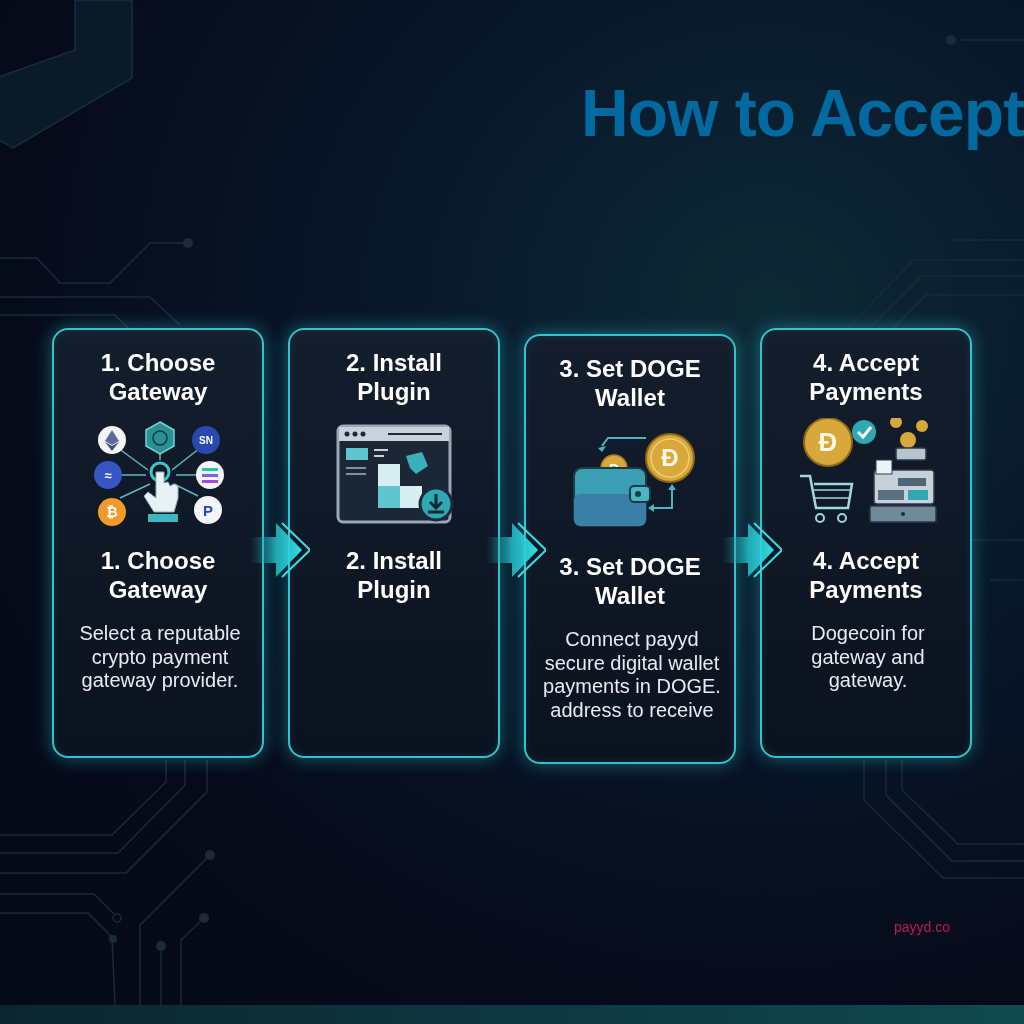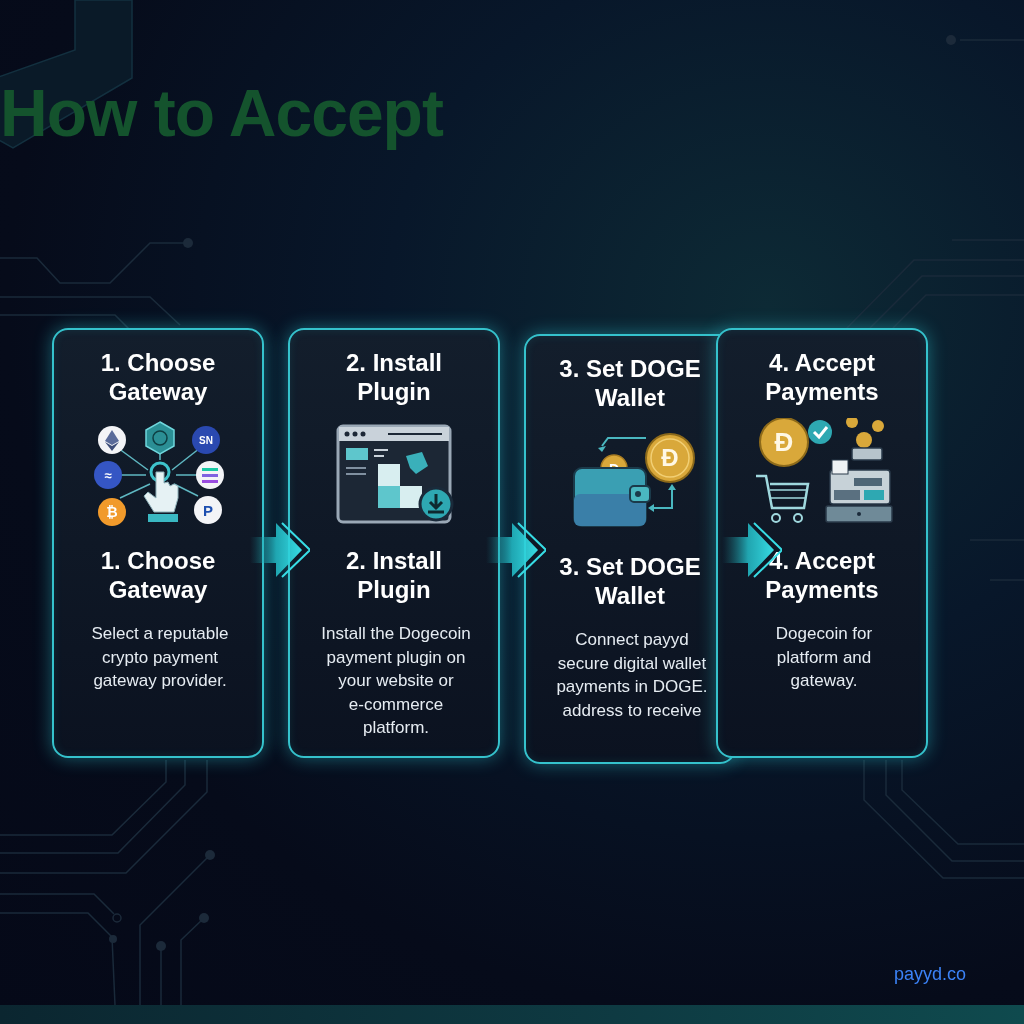--- a/index.html
+++ b/index.html
@@ -8,23 +8,23 @@
     background: radial-gradient(ellipse at 75% 30%, #0d2a35 0%, #08172a 35%, #060b1a 70%, #050918 100%);
     font-family: "Liberation Sans", sans-serif;
     color: #fff;
   }
   .bg-svg { position: absolute; left: 0; top: 0; width: 1024px; height: 1024px; }
   .bottom-band {
     position: absolute; left: 0; top: 1005px; width: 1024px; height: 19px;
     background: linear-gradient(90deg, #0b2630, #0e3a42 60%, #0f4a4e);
   }
   .title {
-    position: absolute; left: 0; top: 78px; width: 1024px; text-align: left;
+    position: absolute; left: 0; top: 78px; width: 1024px; text-align: right;
     font-weight: bold; font-size: 66px; line-height: 70px; letter-spacing: -1px;
-    color: #14532d;
+    color: #0369a1;
   }
   .title span { display: block; }
   .card {
     position: absolute; top: 328px; width: 212px; height: 430px;
     border: 2px solid #35c2cc; border-radius: 16px; box-sizing: border-box;
     background: linear-gradient(180deg, #131e2c 0%, #0f1826 50%, #0b1220 100%);
     box-shadow: 0 0 18px rgba(45, 200, 210, 0.45), inset 0 0 10px rgba(45,200,210,0.12);
     text-align: center;
   }
   .card-head {
@@ -32,26 +32,26 @@
     font-weight: bold; font-size: 24px; line-height: 29px; color: #fff;
   }
   .card-head span, .card-sub span { display: block; }
   .card-icon { position: absolute; left: 36px; top: 88px; width: 140px; height: 112px; }
   .card-sub {
     position: absolute; left: 0; top: 216px; width: 100%;
     font-weight: bold; font-size: 24px; line-height: 29px; color: #fff;
   }
   .card-desc {
     position: absolute; left: 14px; top: 292px; width: 184px;
-    font-size: 17px; line-height: 23.5px; color: #e6ecf2;
+    font-size: 20px; line-height: 23.5px; color: #e6ecf2;
   }
   .card-desc span { display: block; }
   .arrow { position: absolute; top: 515px; width: 60px; height: 70px; }
   .watermark {
-    position: absolute; left: 894px; top: 964px; font-size: 18px; color: #3b82f6;
+    position: absolute; left: 894px; top: 919px; font-size: 14px; color: #be185d;
   }
 </style>
 </head>
 <body>
 
 <svg class="bg-svg" viewBox="0 0 1024 1024">
   <g fill="none" stroke="#1a2a3a" stroke-width="1.5">
     <polygon points="75,0 132,0 132,78 13,148 -10,135 -10,80 75,50" fill="#0a1a28" stroke="#13303f"></polygon>
     <polyline points="0,258 37,258 60,283 110,283 150,243 188,243"></polyline>
     <polyline points="0,297 150,297 180,325"></polyline>
@@ -160,27 +160,20 @@
     <rect x="52" y="68" width="22" height="22" fill="#5ec6cc"></rect>
     <rect x="74" y="68" width="22" height="22" fill="#d8eef0"></rect>
     <path d="M80,38 L96,34 L102,48 L90,56 L84,50 Z" fill="#3ab0ba"></path>
     <circle cx="110" cy="86" r="16" fill="#2ea8b2" stroke="#1a2a3a" stroke-width="3"></circle>
     <path d="M110,76 L110,90 M104,84 L110,90 L116,84 M102,94 L118,94" stroke="#0e2a30" stroke-width="3" fill="none"></path>
   </svg>
   <div class="card-sub">
     <span>2. Install</span>
     <span>Plugin</span>
   </div>
-  <div class="card-desc">
-    <span>Install the Dogecoin</span>
-    <span>payment plugin on</span>
-    <span>your website or</span>
-    <span>e-commerce</span>
-    <span>platform.</span>
-  </div>
 </div>
 
 <div class="card" style="left:524px;margin-top:6px;">
   <div class="card-head">
     <span>3. Set DOGE</span>
     <span>Wallet</span>
   </div>
   <svg class="card-icon" viewBox="0 0 140 112">
     <path d="M84,14 L46,14 L40,22" stroke="#4ab7c0" stroke-width="2" fill="none"></path>
     <polygon points="36,24 44,22 40,28" fill="#4ab7c0"></polygon>
@@ -202,21 +195,21 @@
     <span>Wallet</span>
   </div>
   <div class="card-desc">
     <span>Connect payyd</span>
     <span>secure digital wallet</span>
     <span>payments in DOGE.</span>
     <span>address to receive</span>
   </div>
 </div>
 
-<div class="card" style="left:716px;text-decoration:underline;">
+<div class="card" style="left:760px;text-decoration:underline;">
   <div class="card-head">
     <span>4. Accept</span>
     <span>Payments</span>
   </div>
   <svg class="card-icon" viewBox="0 0 140 112">
     <circle cx="30" cy="24" r="24" fill="#d9a83a" stroke="#8d6a1a" stroke-width="2"></circle>
     <text x="30" y="33" font-size="26" font-weight="bold" fill="#fff8e6" text-anchor="middle" font-family="Liberation Sans, sans-serif">Ð</text>
     <circle cx="66" cy="14" r="12" fill="#2ea8b2"></circle>
     <path d="M60,14 L65,19 L73,9" stroke="#fff" stroke-width="3" fill="none"></path>
     <circle cx="98" cy="4" r="6" fill="#d9a83a"></circle>
@@ -235,21 +228,21 @@
     <line x1="17" y1="80" x2="51" y2="80" stroke="#9fd8de" stroke-width="1.5"></line>
     <circle cx="22" cy="100" r="4" fill="none" stroke="#9fd8de" stroke-width="2"></circle>
     <circle cx="44" cy="100" r="4" fill="none" stroke="#9fd8de" stroke-width="2"></circle>
   </svg>
   <div class="card-sub">
     <span>4. Accept</span>
     <span>Payments</span>
   </div>
   <div class="card-desc">
     <span>Dogecoin for</span>
-    <span>platform and</span>
+    <span>gateway and</span>
     <span>gateway.</span>
   </div>
 </div>
 
 <svg class="arrow" style="left:250px;" viewBox="0 0 60 70">
   <defs>
     <linearGradient id="ag" x1="0" y1="0" x2="1" y2="0">
       <stop offset="0" stop-color="#1a8a94" stop-opacity="0"></stop>
       <stop offset="0.5" stop-color="#25c8d2" stop-opacity="0.8"></stop>
       <stop offset="1" stop-color="#37dce4"></stop>

